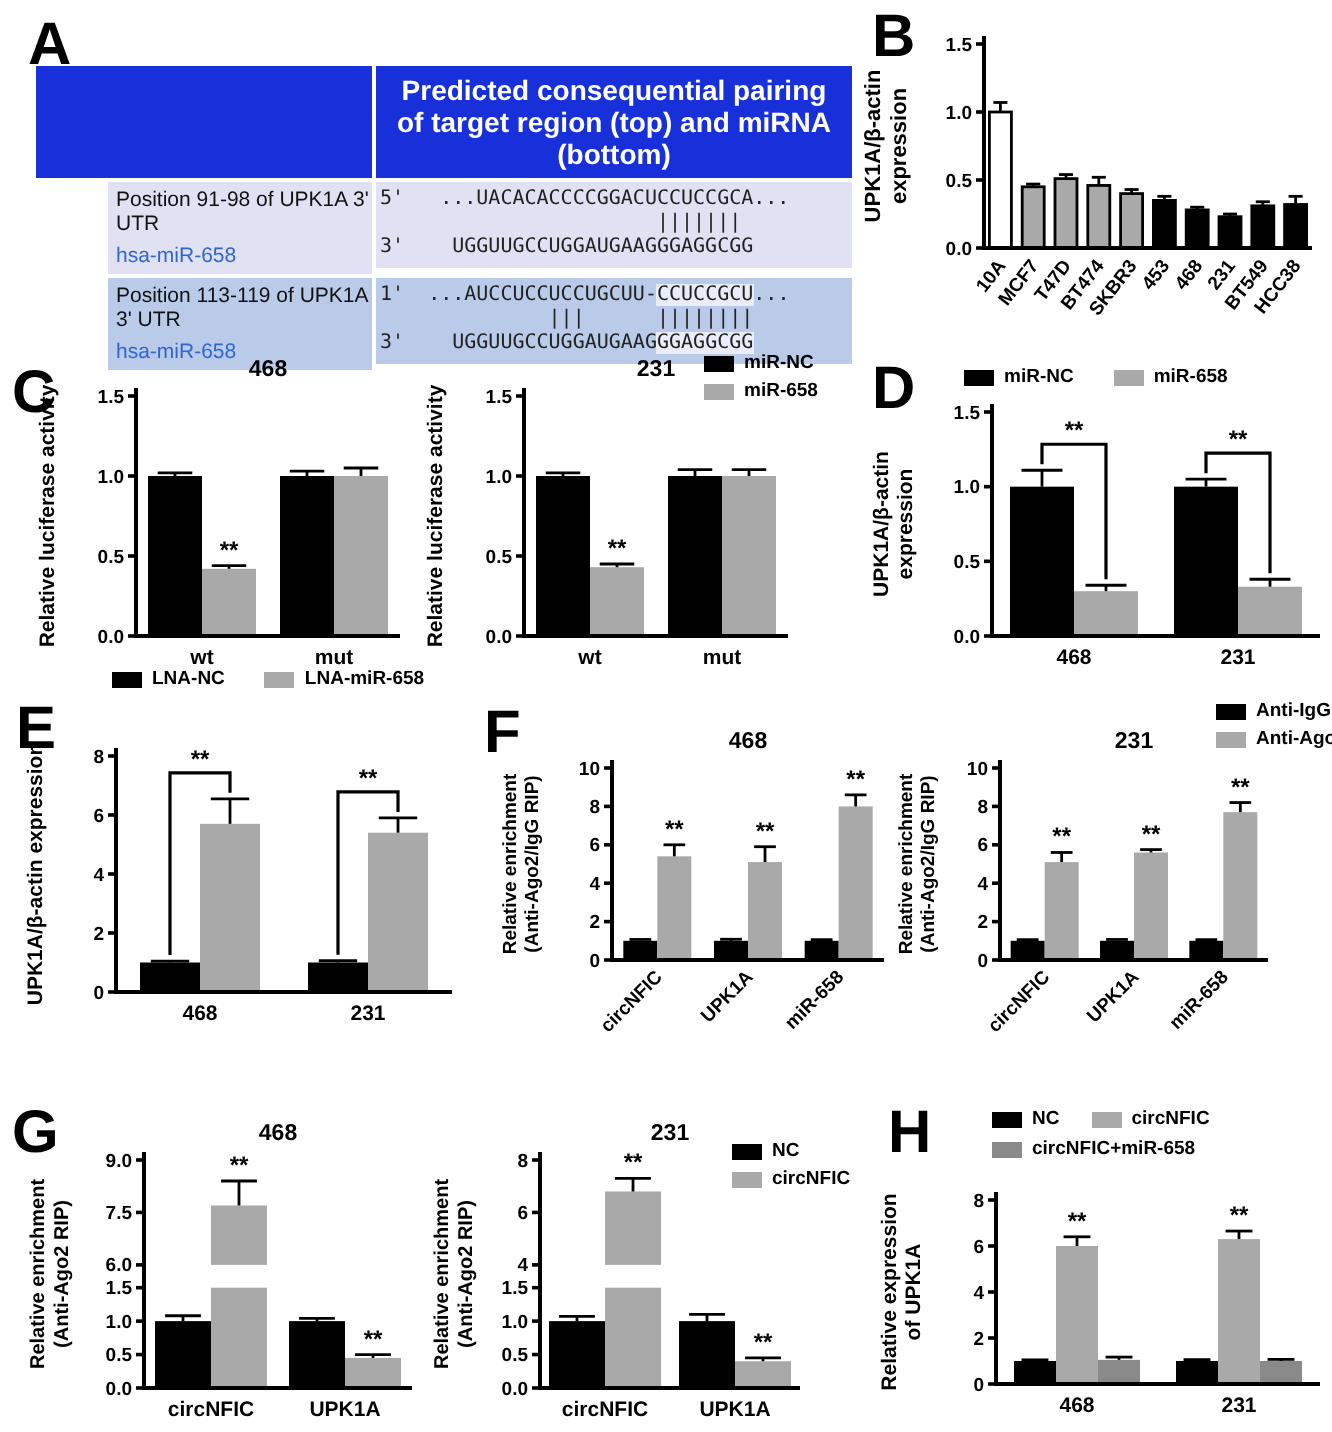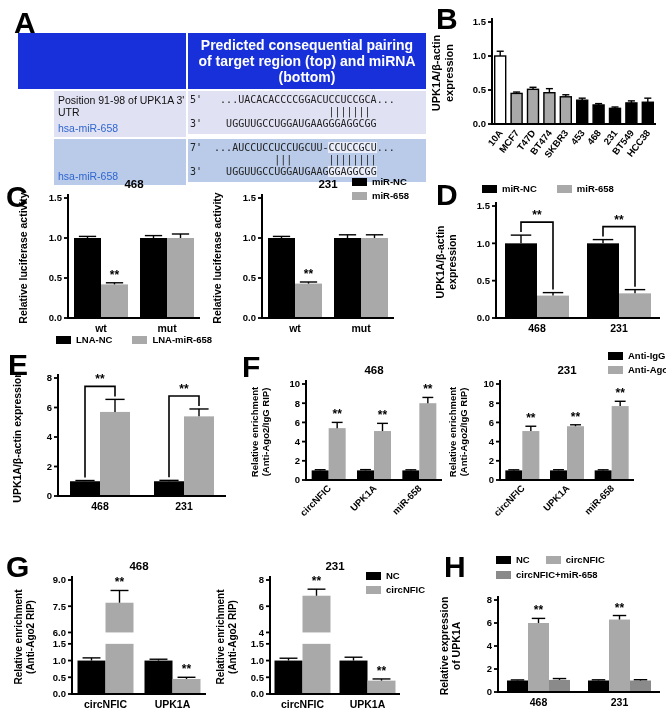--- a/index.html
+++ b/index.html
@@ -48,23 +48,24 @@
 
       <div class="ta-left bg-lav">
         <div class="pos">Position 91-98 of UPK1A 3' UTR</div>
         <div class="mir">hsa-miR-658</div>
       </div>
       <div class="ta-seq bg-lav"><span>5'   ...UACACACCCCGGACUCCUCCGCA...</span><span class="hl"></span><span></span>
 <span>                       |||||||</span>
 <span>3'    UGGUUGCCUGGAUGAAGGGAGGCGG</span><span class="hl"></span><span></span></div>
 
       <div class="ta-left bg-blu">
+        <div class="pos">Position 113-119 of UPK1A 3' UTR</div>
         <div class="mir">hsa-miR-658</div>
       </div>
-      <div class="ta-seq bg-blu"><span>7'  ...AUCCUCCUCCUGCUU-</span><span class="hl">CCUCCGCU</span><span>...</span>
+      <div class="ta-seq bg-blu"><span>1'  ...AUCCUCCUCCUGCUU-</span><span class="hl">CCUCCGCU</span><span>...</span>
 <span>              |||      ||||||||</span>
 <span>3'    UGGUUGCCUGGAUGAAG</span><span class="hl">GGAGGCGG</span><span></span></div>
     </div>
   </div>
 
   <div class="legend col" style="left:352px;top:176px">
       <div class="legend-item">
         <span class="swatch" style="background: rgb(0, 0, 0);"></span>
         <span>miR-NC</span>
       </div>

